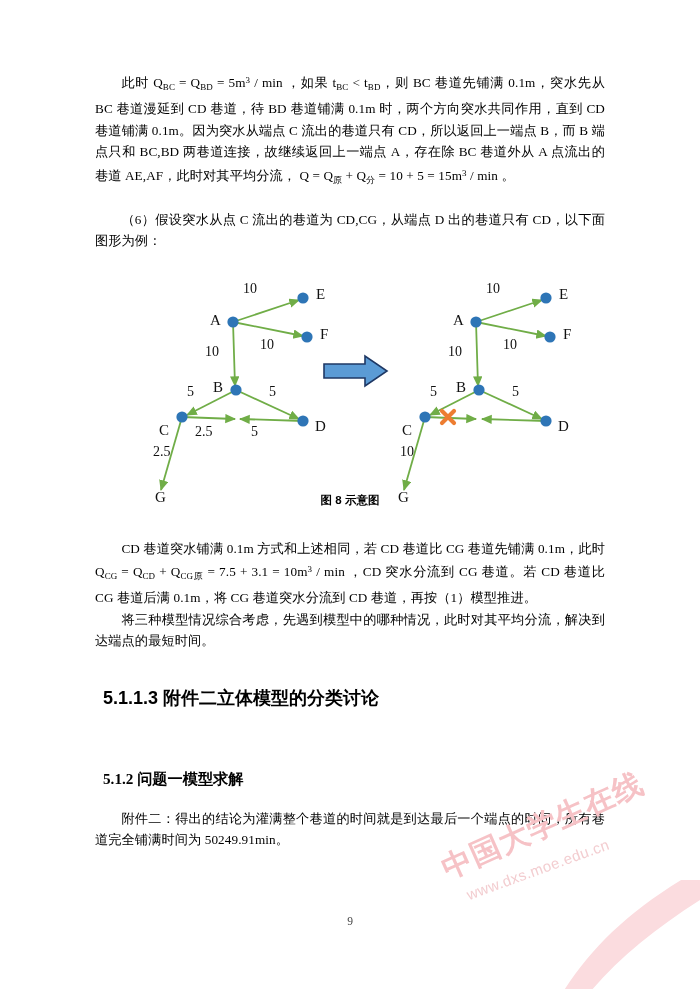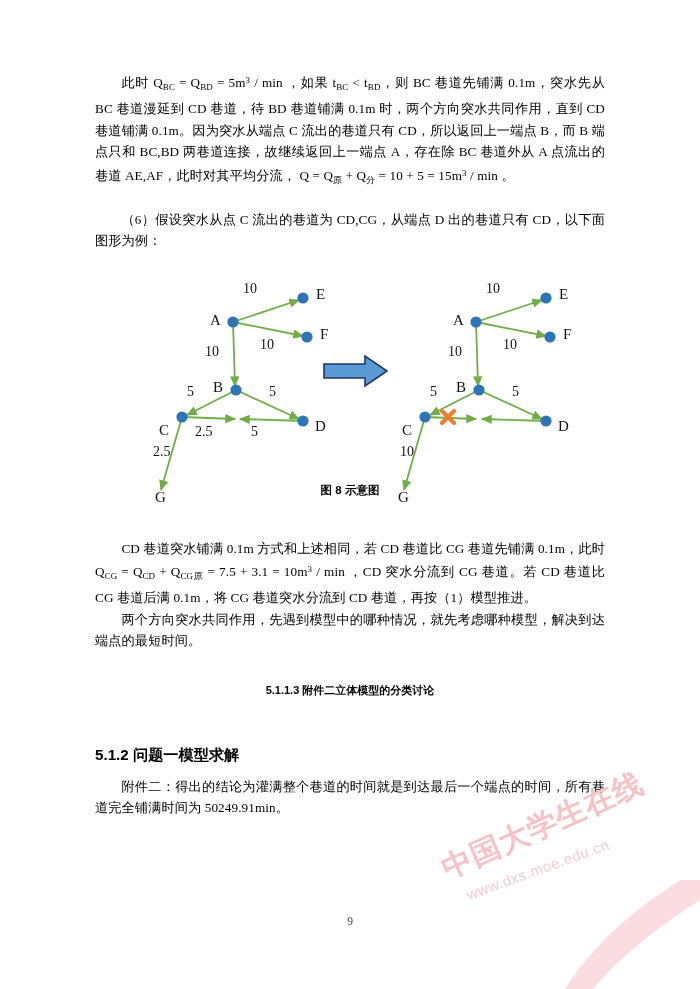--- a/index.html
+++ b/index.html
@@ -39,32 +39,31 @@
   .spacer-14 { height: 14px; }
   .spacer-18 { height: 18px; }
   .spacer-22 { height: 22px; }
   .spacer-28 { height: 28px; }
   .spacer-34 { height: 34px; }
   .sub { font-size: 0.68em; vertical-align: -0.28em; }
   .sup { font-size: 0.68em; vertical-align: 0.46em; }
 
   h3.heading {
     font-family: "Liberation Sans", sans-serif;
-    font-size: 11px;
-    font-weight: bold;
-    margin: 0;
+    font-size: 18px;
+    font-weight: bold;
+    margin: 8px;
     line-height: 20px;
     letter-spacing: 0px;
-    text-align: center;
   }
   h2.heading2 {
-    font-family: Liberation Sans, sans-serif;
+    font-family: Liberation Serif, serif;
     font-size: 15.2px;
     font-weight: bold;
-    margin: 0;
+    margin: 8px;
     line-height: 22px;
   }
 
   
   .figure-wrap {
     position: relative;
     width: 510px;
     height: 250px;
   }
   .fig-caption {
@@ -237,28 +236,28 @@
         <span class="lbl" style="left:0px; top:215px;">G</span>
 
         <span class="wlbl" style="left:88px; top:7px;">10</span>
         <span class="wlbl" style="left:105px; top:63px;">10</span>
         <span class="wlbl" style="left:50px; top:70px;">10</span>
         <span class="wlbl" style="left:32px; top:110px;">5</span>
         <span class="wlbl" style="left:114px; top:110px;">5</span>
         <span class="wlbl" style="left:2px; top:170px;">10</span>
       </div>
 
-      <div class="fig-caption" style="position:absolute; left:0; top:215px; width:510px;">图 8 示意图</div>
+      <div class="fig-caption" style="position:absolute; left:0; top:225px; width:510px;">图 8 示意图</div>
     </div>
 
     <div class="spacer-22"></div>
 
     <p class="para"><span>CD 巷道突水铺满 0.1m 方式和上述相同，若 CD 巷道比 CG 巷道先铺满 0.1m，此时 Q</span><span class="sub">CG</span><span> = Q</span><span class="sub">CD</span><span> + Q</span><span class="sub">CG原</span><span> = 7.5 + 3.1 = 10m</span><span class="sup">3</span><span> / min ，CD 突水分流到 CG 巷道。若 CD 巷道比 CG 巷道后满 0.1m，将 CG 巷道突水分流到 CD 巷道，再按（1）模型推进。</span></p>
 
-    <p class="para">两个方向突水共同作用，先遇到模型中的哪种情况，就先考虑哪种模型，解决到达端点的最短时间。</p>
+    <p class="para">将三种模型情况综合考虑，先遇到模型中的哪种情况，此时对其平均分流，解决到达端点的最短时间。</p>
 
     <div class="spacer-28"></div>
 
     <h3 class="heading">5.1.1.3 附件二立体模型的分类讨论</h3>
 
     <div class="spacer-10"></div>
 
 
     <div class="spacer-34"></div>
 

